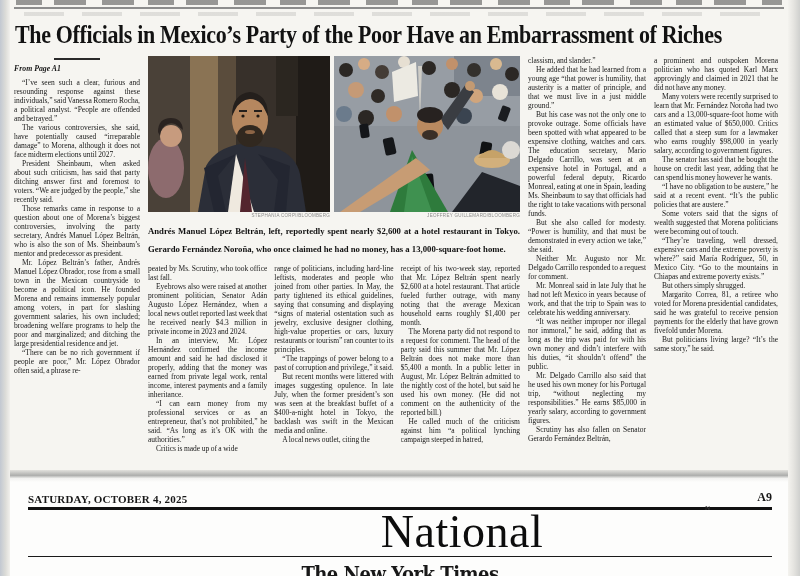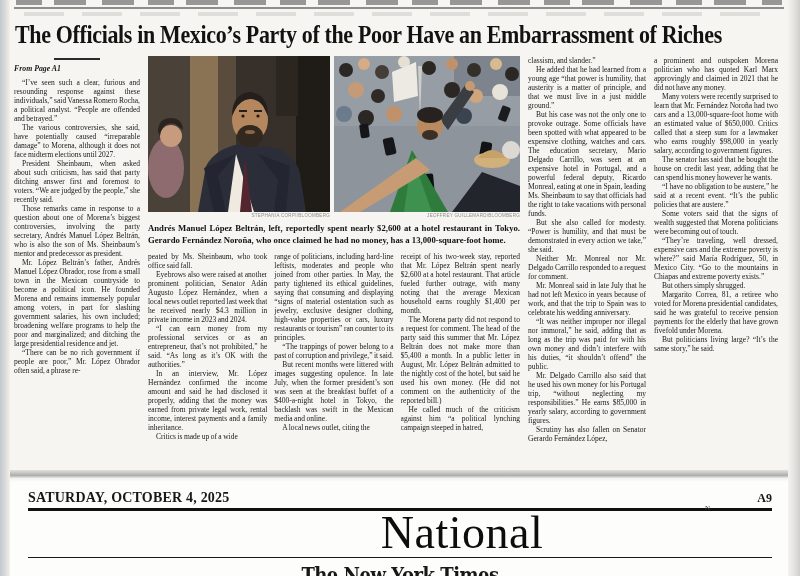--- a/index.html
+++ b/index.html
@@ -50,32 +50,32 @@
   .center { width:372px; display:flex; flex-direction:column; }
   .photos { display:flex; gap:4px; }
   .photo { height:156px; overflow:hidden; background:#555; }
   .photo-left  { width:182px; }
   .photo-right { width:186px; }
   .photo svg { display:block; }
   .credits { display:flex; justify-content:space-between; margin-top:1px; }
   .credit { font-family:"Liberation Sans", sans-serif; font-size:4.5px; color:#8b8b8b;
     letter-spacing:.3px; width:182px; text-align:right; }
   .credit + .credit { width:186px; }
-  .caption { font-size:8.7px; line-height:12px; font-weight:600; text-align:justify;
+  .caption { font-size:8.7px; line-height:18px; font-weight:600; text-align:justify;
     margin:4px 0 6px 0; color:#111; }
   .subcols { display:flex; gap:7px; flex:1; overflow:hidden; }
   .subcol { width:119.3px; }
 
   
   .page-gap { height:12px; margin:0;
     background: linear-gradient(to bottom,#e2e1dd, #adaeac 45%, #f2f2f0 70%, #fdfdfc); }
 
   .footer { position:relative; height:98px; background:#fdfdfc; padding:0 28px; }
   .date-row { display:flex; justify-content:space-between; align-items:flex-end; padding-top:8px; }
-  .date { font-size:14px; font-weight:700; letter-spacing:.2px; }
+  .date { font-size:11px; font-weight:700; letter-spacing:.2px; }
   .page-num { font-size:12px; font-weight:700; }
   .footer-rule-thick { height:2.5px; background:#111; margin-top:2px; }
   .section-title { text-align:center; font-size:46px; line-height:48px; font-weight:500;
     letter-spacing:.5px; color:#0d0d0d; transform:translateX(62px); margin-top:-2px; }
   .corner-mark { position:absolute; right:90px; top:22px; font-size:7px; color:#444; }
   .footer-rule-thin { height:1.5px; background:#1a1a1a; margin-top:0px; }
   .masthead { text-align:center; font-size:18px; font-weight:700; letter-spacing:-.5px;
     margin-top:4px; transform:scaleY(1.15); transform-origin:center top;
     font-family:"DejaVu Serif", serif; }
 </style>
@@ -188,24 +188,24 @@
 
     <div class="credits">
       <div class="credit">STEPHANIA CORPI/BLOOMBERG</div>
       <div class="credit">JEOFFREY GUILLEMARD/BLOOMBERG</div>
     </div>
 
     <div class="caption">Andrés Manuel López Beltrán, left, reportedly spent nearly $2,600 at a hotel restaurant in Tokyo. Gerardo Fernández Noroña, who once claimed he had no money, has a 13,000-square-foot home.</div>
 
     <div class="subcols">
       <div class="col cont subcol">
-          <p>peated by Ms. Sheinbaum, who took office said fall.</p>
+          <p>peated by Ms. Scrutiny, who took office last fall.</p>
           <p>Eyebrows also were raised at another prominent politician, Senator Adán Augusto López Hernández, when a local news outlet reported last week that he received nearly $4.3 million in private income in 2023 and 2024.</p>
+          <p>In an interview, Mr. López Hernández confirmed the income amount and said he had disclosed it properly, adding that the money was earned from private legal work, rental income, interest payments and a family inheritance.</p>
           <p>“I can earn money from my professional services or as an entrepreneur, that’s not prohibited,” he said. “As long as it’s OK with the authorities.”</p>
-          <p>In an interview, Mr. López Hernández confirmed the income amount and said he had disclosed it properly, adding that the money was earned from private legal work, rental income, interest payments and a family inheritance.</p>
           <p>Critics is made up of a wide</p>
         </div>
       <div class="col cont subcol">
           <p>range of politicians, including hard-line leftists, moderates and people who joined from other parties. In May, the party tightened its ethical guidelines, saying that consuming and displaying “signs of material ostentation such as jewelry, exclusive designer clothing, high-value properties or cars, luxury restaurants or tourism” ran counter to its principles.</p>
           <p>“The trappings of power belong to a past of corruption and privilege,” it said.</p>
           <p>But recent months were littered with images suggesting opulence. In late July, when the former president’s son was seen at the breakfast buffet of a $400-a-night hotel in Tokyo, the backlash was swift in the Mexican media and online.</p>
           <p>A local news outlet, citing the</p>
         </div>
       <div class="col cont subcol">
           <p>receipt of his two-week stay, reported that Mr. López Beltrán spent nearly $2,600 at a hotel restaurant. That article fueled further outrage, with many noting that the average Mexican household earns roughly $1,400 per month.</p>
@@ -213,25 +213,25 @@
           <p>He called much of the criticism against him “a political lynching campaign steeped in hatred,</p>
         </div>
     </div>
   </div>
 
   <div class="col cont col-5">
       <p>classism, and slander.”</p>
       <p>He added that he had learned from a young age “that power is humility, that austerity is a matter of principle, and that we must live in a just middle ground.”</p>
       <p>But his case was not the only one to provoke outrage. Some officials have been spotted with what appeared to be expensive clothing, watches and cars. The education secretary, Mario Delgado Carrillo, was seen at an expensive hotel in Portugal, and a powerful federal deputy, Ricardo Monreal, eating at one in Spain, leading Ms. Sheinbaum to say that officials had the right to take vacations with personal funds.</p>
       <p>But she also called for modesty. “Power is humility, and that must be demonstrated in every action we take,” she said.</p>
-      <p>Neither Mr. Monreal nor Mr. Delgado Carrillo responded to a request for comment.</p>
+      <p>Neither Mr. Augusto nor Mr. Delgado Carrillo responded to a request for comment.</p>
       <p>Mr. Monreal said in late July that he had not left Mexico in years because of work, and that the trip to Spain was to celebrate his wedding anniversary.</p>
       <p>“It was neither improper nor illegal nor immoral,” he said, adding that as long as the trip was paid for with his own money and didn’t interfere with his duties, “it shouldn’t offend” the public.</p>
       <p>Mr. Delgado Carrillo also said that he used his own money for his Portugal trip, “without neglecting my responsibilities.” He earns $85,000 in yearly salary, according to government figures.</p>
-      <p>Scrutiny has also fallen on Senator Gerardo Fernández López,</p>
+      <p>Scrutiny has also fallen on Senator Gerardo Fernández Beltrán,</p>
     </div>
   <div class="col cont col-6">
       <p>a prominent and outspoken Morena politician who has quoted Karl Marx approvingly and claimed in 2021 that he did not have any money.</p>
       <p>Many voters were recently surprised to learn that Mr. Fernández Noroña had two cars and a 13,000-square-foot home with an estimated value of $650,000. Critics called that a steep sum for a lawmaker who earns roughly $98,000 in yearly salary, according to government figures.</p>
       <p>The senator has said that he bought the house on credit last year, adding that he can spend his money however he wants.</p>
       <p>“I have no obligation to be austere,” he said at a recent event. “It’s the public policies that are austere.”</p>
       <p>Some voters said that the signs of wealth suggested that Morena politicians were becoming out of touch.</p>
       <p>“They’re traveling, well dressed, expensive cars and the extreme poverty is where?” said María Rodríguez, 50, in Mexico City. “Go to the mountains in Chiapas and extreme poverty exists.”</p>
       <p>But others simply shrugged.</p>
       <p>Margarito Correa, 81, a retiree who voted for Morena presidential candidates, said he was grateful to receive pension payments for the elderly that have grown fivefold under Morena.</p>

